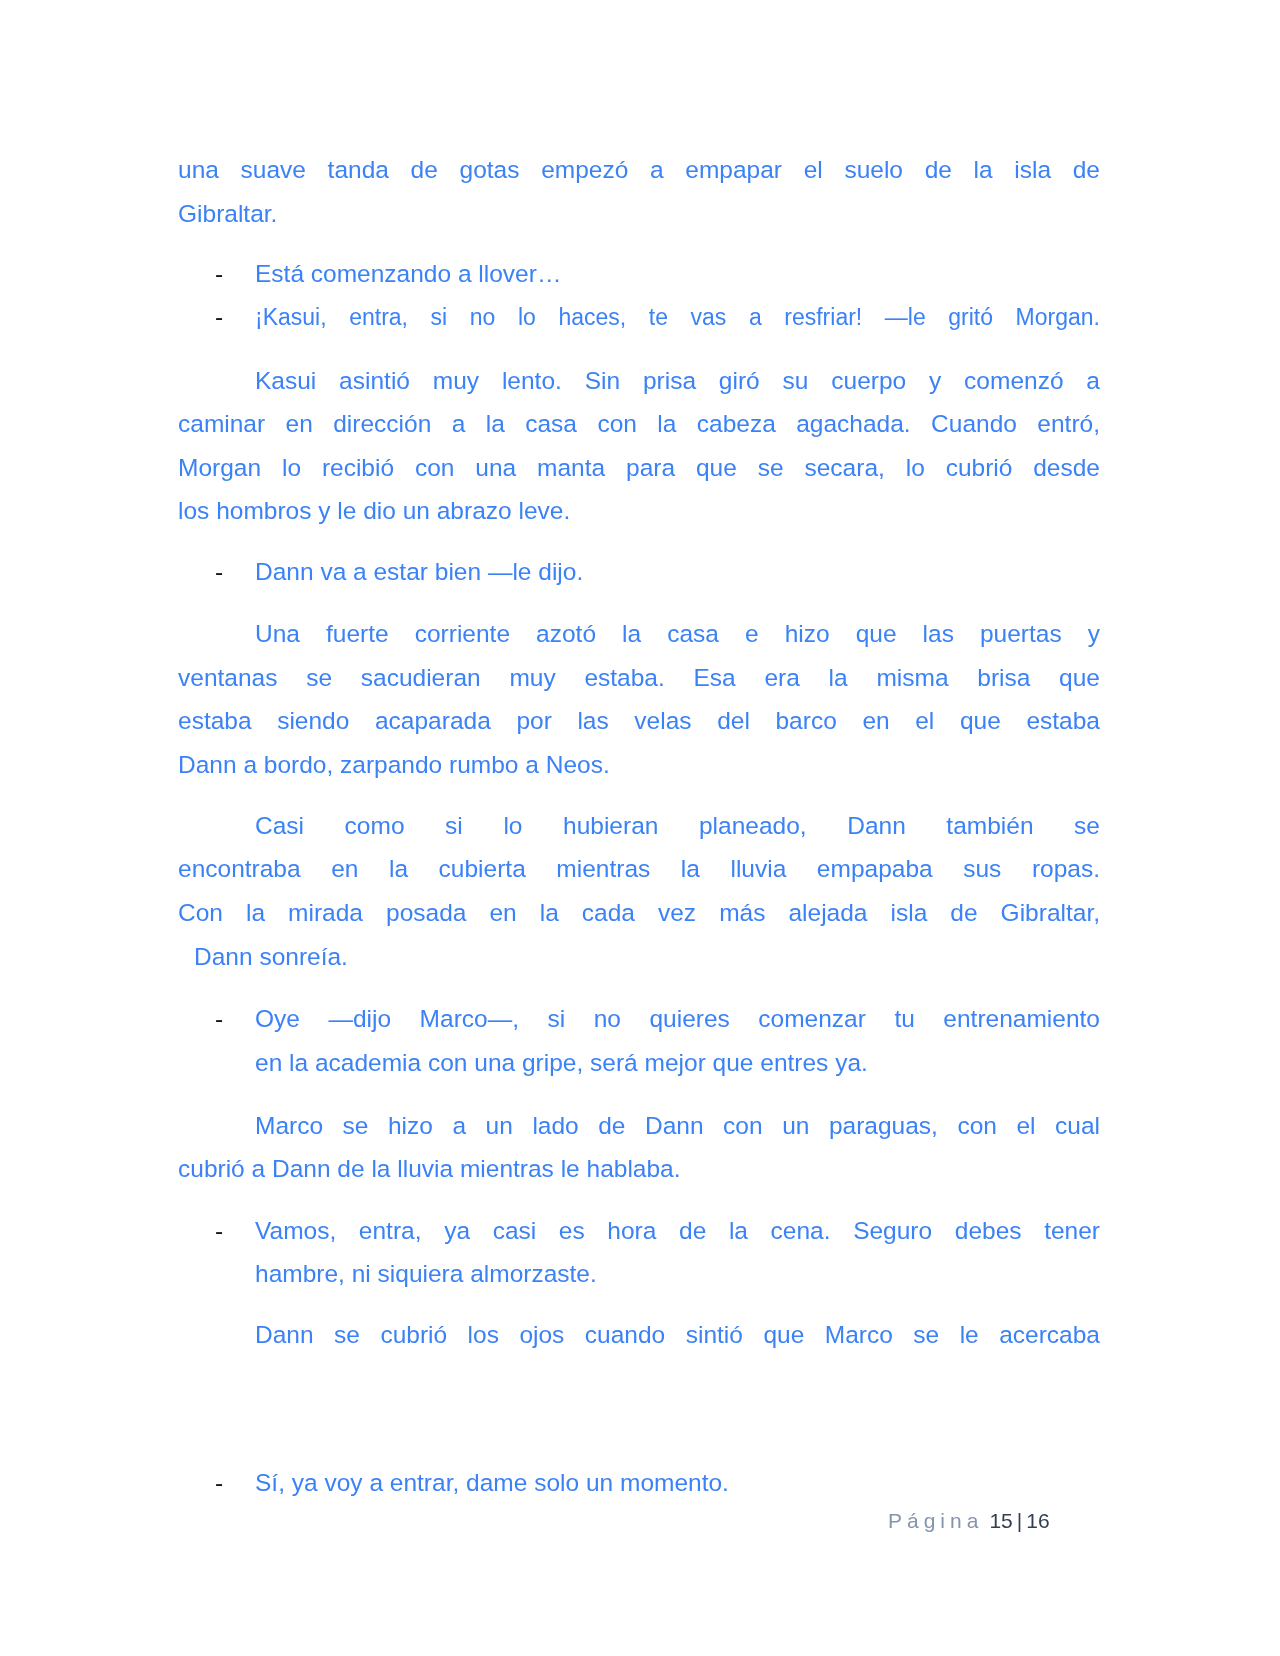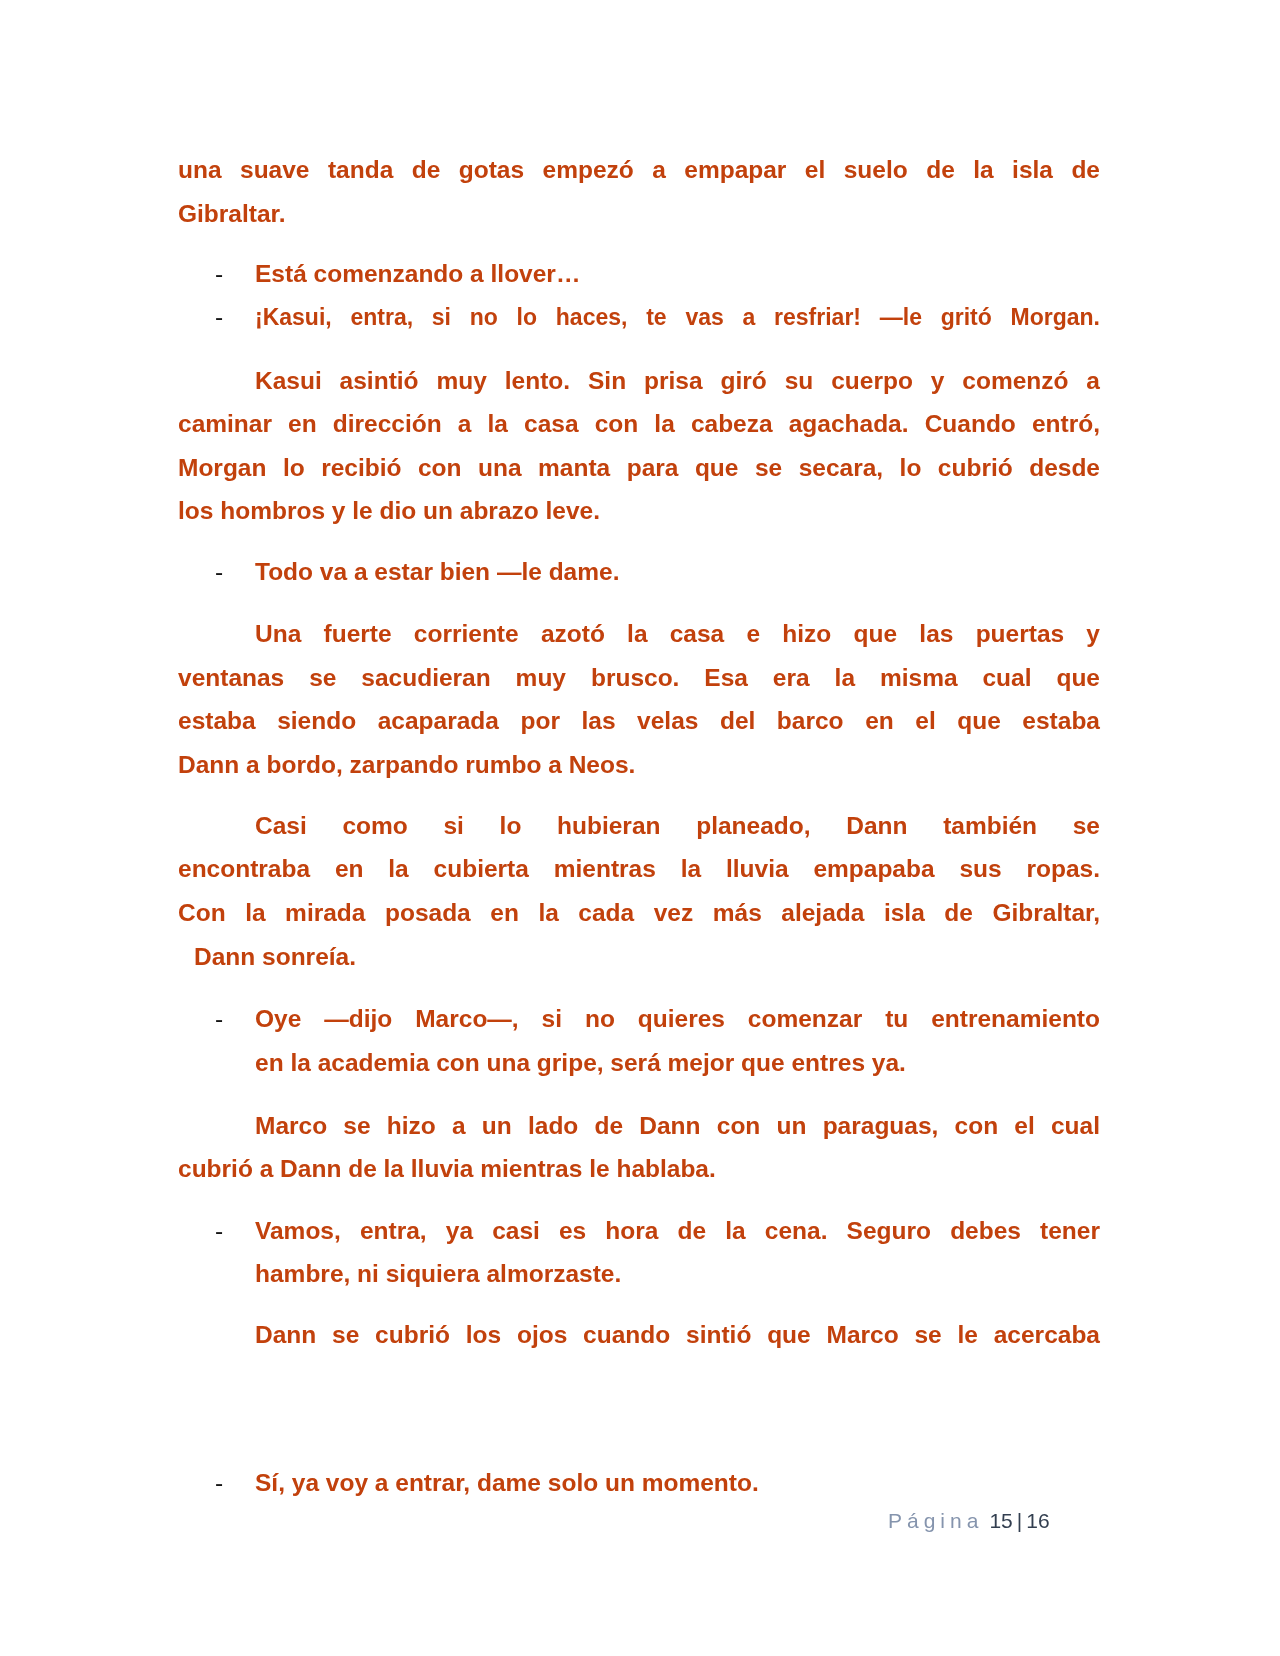--- a/index.html
+++ b/index.html
@@ -22,22 +22,21 @@
       height: 1656px;
       background: #ffffff;
     }
     .line {
       position: absolute;
       height: 36px;
       line-height: 36px;
       font-size: 24.5px;
       white-space: nowrap;
       overflow: visible;
-      color: #c2410c;
-      font-weight: bold;
+      color: #3b82f6;
     }
     .body-line {
       left: 178px;
       width: 922px;
     }
     .indent-line {
       left: 255px;
       width: 845px;
     }
     .list-text {
@@ -99,24 +98,24 @@
 
   <div class="dash" style="top:299px">-</div>
   <div class="line list-text justify" style="top: 299px; text-align: justify; font-size: 23px;">¡Kasui, entra, si no lo haces, te vas a resfriar! —le gritó Morgan.</div>
 
   <div class="line indent-line justify" style="top: 363px; text-align: justify; font-size: 24.5px;">Kasui asintió muy lento. Sin prisa giró su cuerpo y comenzó a</div>
   <div class="line body-line justify" style="top: 406px; text-align: justify; font-size: 24.5px;">caminar en dirección a la casa con la cabeza agachada. Cuando entró,</div>
   <div class="line body-line justify" style="top: 450px; text-align: justify; font-size: 24.5px;">Morgan lo recibió con una manta para que se secara, lo cubrió desde</div>
   <div class="line body-line left" style="top: 493px; text-align: left; font-size: 24.5px;">los hombros y le dio un abrazo leve.</div>
 
   <div class="dash" style="top:554px">-</div>
-  <div class="line list-text left" style="top: 554px; text-align: left; font-size: 24.5px;">Todo va a estar bien —le dame.</div>
+  <div class="line list-text left" style="top: 554px; text-align: left; font-size: 24.5px;">Dann va a estar bien —le dijo.</div>
 
   <div class="line indent-line justify" style="top: 616px; text-align: justify; font-size: 24.5px;">Una fuerte corriente azotó la casa e hizo que las puertas y</div>
-  <div class="line body-line justify" style="top: 660px; text-align: justify; font-size: 24.5px;">ventanas se sacudieran muy brusco. Esa era la misma cual que</div>
+  <div class="line body-line justify" style="top: 660px; text-align: justify; font-size: 24.5px;">ventanas se sacudieran muy estaba. Esa era la misma brisa que</div>
   <div class="line body-line justify" style="top: 703px; text-align: justify; font-size: 24.5px;">estaba siendo acaparada por las velas del barco en el que estaba</div>
   <div class="line body-line left" style="top: 747px; text-align: left; font-size: 24.5px;">Dann a bordo, zarpando rumbo a Neos.</div>
 
   <div class="line indent-line justify" style="top: 808px; text-align: justify; font-size: 24.5px;">Casi como si lo hubieran planeado, Dann también se</div>
   <div class="line body-line justify" style="top: 851px; text-align: justify; font-size: 24.5px;">encontraba en la cubierta mientras la lluvia empapaba sus ropas.</div>
   <div class="line body-line justify" style="top: 895px; text-align: justify; font-size: 24.5px;">Con la mirada posada en la cada vez más alejada isla de Gibraltar,</div>
   <div class="line body-line left" style="top: 939px; text-align: left; font-size: 24.5px; margin-left: 16px;">Dann sonreía.</div>
 
   <div class="dash" style="top:1001px">-</div>
   <div class="line list-text justify" style="top: 1001px; text-align: justify; font-size: 24.5px;">Oye —dijo Marco—, si no quieres comenzar tu entrenamiento</div>

